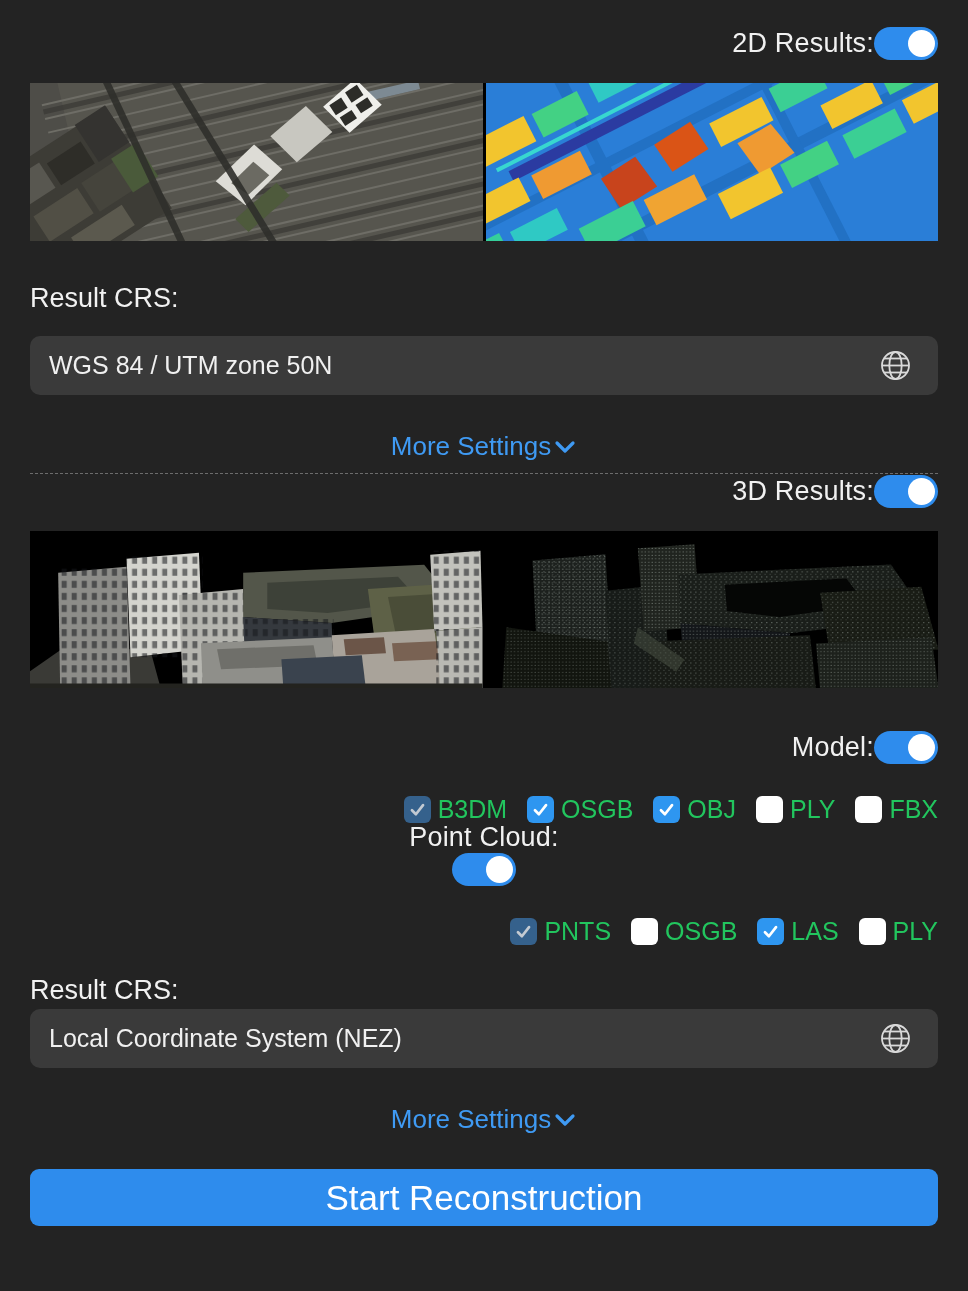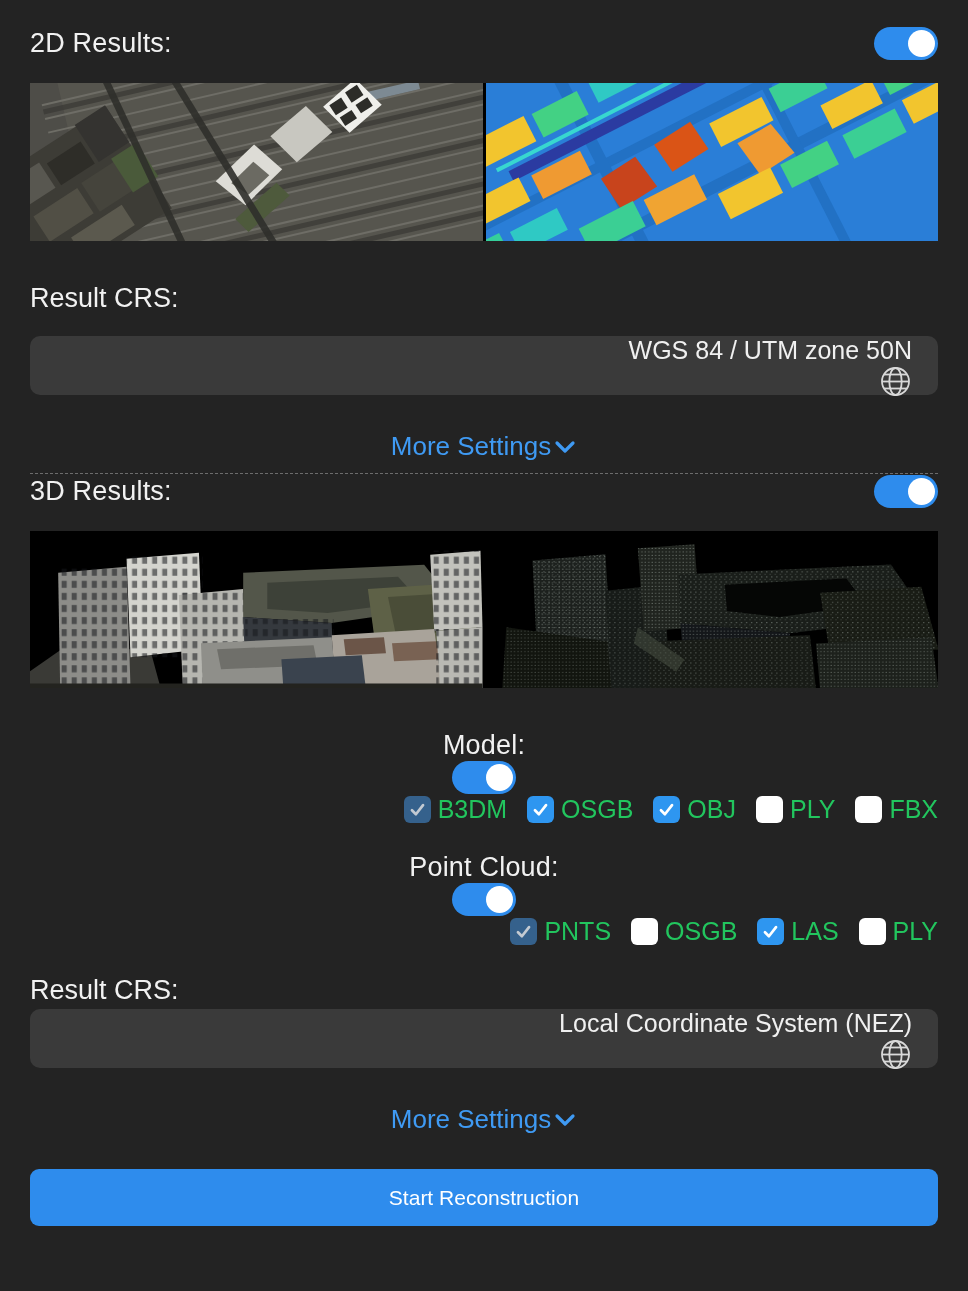--- a/index.html
+++ b/index.html
@@ -2,67 +2,67 @@
 <html><head>
 <meta charset="utf-8">
 <style>
   * { margin:0; padding:0; box-sizing:border-box; }
   html,body { background:#1b1b1b; }
   body { font-family:"Liberation Sans","DejaVu Sans",sans-serif; }
   .page {
     width:968px; height:1291px; background:#232323; color:#f1f1f1;
     padding:26px 30px 14px 30px; overflow:hidden; position:relative;
   }
-  .header-row { display:flex; align-items:center; justify-content:space-between; height:34px; }
+  .header-row { display:flex; align-items:center; justify-content:flex-end; height:34px; }
   .section-label { font-size:27px; font-weight:400; color:#f1f1f1; letter-spacing:.2px; }
 
   
   .toggle { width:64px; height:33px; border-radius:17px; background:#2e8ced; position:relative; cursor:pointer; flex:0 0 auto; }
   .toggle .knob { position:absolute; top:3px; right:3px; width:27px; height:27px; border-radius:50%; background:#ffffff; }
   .toggle:not(.on) { background:#5a5a5a; }
   .toggle:not(.on) .knob { right:auto; left:3px; }
 
   
   .previews { display:flex; gap:3px; height:158px; margin-top:23px; background:#000; }
   .previews svg { display:block; height:100%; }
   .previews .half { flex:1 1 0; min-width:0; overflow:hidden; }
 
   .field-label { font-size:27px; margin-top:42px; }
   .crs-field {
     margin-top:22px; height:59px; border-radius:10px; background:#3a3a3a;
-    display:flex; align-items:flex-end; padding:0 26px 0 19px; cursor:pointer;flex-direction:column;
+    display:flex; align-items:center; padding:0 26px 0 19px; cursor:pointer;
   }
   .crs-field .crs-value { font-size:25px; color:#f0f0f0; flex:1 1 auto; }
   .crs-field .globe { flex:0 0 auto; }
 
   .more-settings { margin-top:35px; height:33px; display:flex; align-items:center; justify-content:center; gap:2px; cursor:pointer; }
   .more-settings .ms-label { font-size:26px; color:#3f9af3; }
   .divider { margin-top:10px; border-top:1px dashed #6c6c6c; height:0; }
 
   .hr2 { }
-  .hr3 { margin-top:42px;flex-direction:column; }
+  .hr3 { margin-top:42px; }
   .hr4 { margin-top:26px;flex-direction:column; }
 
   
   .format-row { margin-top:29px; display:flex; align-items:center; justify-content:flex-end; height:33px; }
   .format-item { display:flex; align-items:center; margin-left:20px; }
   .format-item:first-child { margin-left:0; }
   .checkbox {
     width:27px; height:27px; border-radius:6px; background:#ffffff; margin-right:7px;
     display:flex; align-items:center; justify-content:center; cursor:pointer; flex:0 0 auto;
   }
   .checkbox svg { display:none; }
   .checkbox.checked { background:#2e96f0; color:#ffffff; }
   .checkbox.checked svg { display:block; }
   .checkbox.checked.disabled { background:#35618c; color:#c3cad2; }
   .format-label { font-size:25px; color:#22c55e; }
 
   .start-button {
     margin-top:33px; height:57px; width:100%; border:none; border-radius:9px;
-    background:#2e8ced; color:#ffffff; font-size:21px; font-family:inherit; cursor:pointer;
+    background:#2e8ced; color:#ffffff; font-size:35px; font-family:inherit; cursor:pointer;
     display:flex; align-items:center; justify-content:center;
   }
 </style>
 </head>
 <body>
 
 <div class="page">
 
   <div class="header-row">
     <div class="section-label">2D Results:</div>

